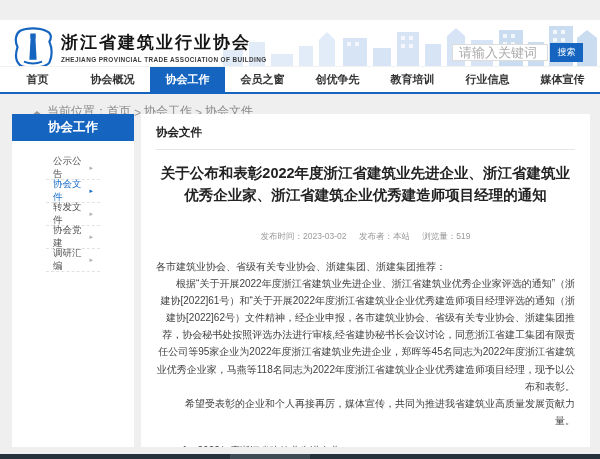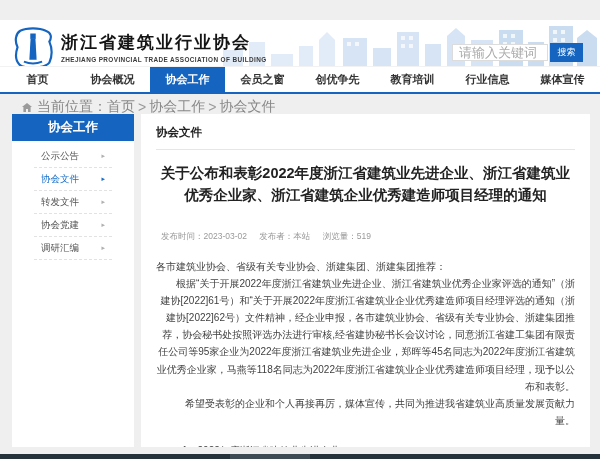--- a/index.html
+++ b/index.html
@@ -17,39 +17,39 @@
   .search input { width:96px; height:17px; border:1px solid #dcdcdc; background:#fff; font-size:13px; padding:0 6px; color:#333; outline:none; }
   .search input::placeholder { color:#aaa; }
   .search button { width:33px; height:19px; border:none; background:#1565c0; color:#fff; font-size:9px; cursor:pointer; margin-left:2px; }
 
   
   .nav { position:relative; z-index:2; height:28px; background:#fff; border-top:1px solid #f2f2f2; border-bottom:2px solid #1565c0; display:flex; }
   .nav a { flex:1; display:flex; align-items:center; justify-content:center; font-size:11px; font-weight:600; color:#333; text-decoration:none; cursor:pointer; }
   .nav a.active { background:#1565c0; color:#fff; }
 
   
-  .breadcrumb { height:26px; display:flex; align-items:center; padding-left:22px; font-size:14px; color:#888; }
+  .breadcrumb { height:26px; display:flex; align-items:flex-end; padding-left:32px; font-size:12px; color:#888; }
   .breadcrumb .home-ico { margin-right:5px; display:inline-flex; }
   .breadcrumb a { color:#888; text-decoration:none; cursor:pointer; }
   .breadcrumb .sep { margin:0 3px; color:#999; }
 
   
   .main { position:absolute; top:114px; left:12px; right:10px; bottom:12px; display:flex; gap:7px; }
   .sidebar { width:122px; background:#fff; flex:none; }
   .side-title { height:27px; line-height:27px; background:#1565c0; color:#fff; font-size:12.5px; font-weight:bold; text-align:center; }
-  .side-list { list-style:none; margin:4px; padding:0 18px; }
+  .side-list { list-style:none; margin:16px; padding:0 18px; }
   .side-item { height:23px; display:flex; align-items:center; justify-content:space-between; padding:0 7px; font-size:9.5px; color:#555; border-bottom:1px dashed #e2e2e2; cursor:pointer; }
   .side-item .arr { color:#b0b0b0; font-size:7px; }
   .side-item.active { color:#1a6fc9; }
   .side-item.active .arr { color:#1a6fc9; }
 
   .content { flex:1; background:#fff; padding:11px 15px 10px; overflow:hidden; }
   .section-title { font-size:11.5px; font-weight:bold; color:#222; padding-bottom:9px; border-bottom:1px solid #e6e6e6; }
   .art-title { font-size:14.5px; font-weight:bold; color:#222; text-align:center; line-height:1.5; margin:13px 4px 24px; }
-  .art-meta { font-size:8.5px; color:#9a9a9a; margin-bottom:15px; }
+  .art-meta { text-align:center; font-size:8.5px; color:#9a9a9a; margin-bottom:15px; }
   .art-meta span { margin:0 5px; }
   .art-body p { margin:0; font-size:10px; color:#3f3f3f; line-height:1.72; }
   .indent { text-indent:2em;text-align:right; }
   .attach { margin-top:15px; }
   .attach-label { font-size:10px; color:#3f3f3f; }
   .attach a { display:block; font-size:10px; color:#3f3f3f; text-decoration:underline; margin:5px 0 0 26px; cursor:pointer; }
 
   
   .footer { position:absolute; left:0; right:0; bottom:0; height:5px; background:#26323b; }
   .footer .seg { position:absolute; left:230px; width:80px; top:0; bottom:0; background:#3e4c56; }

